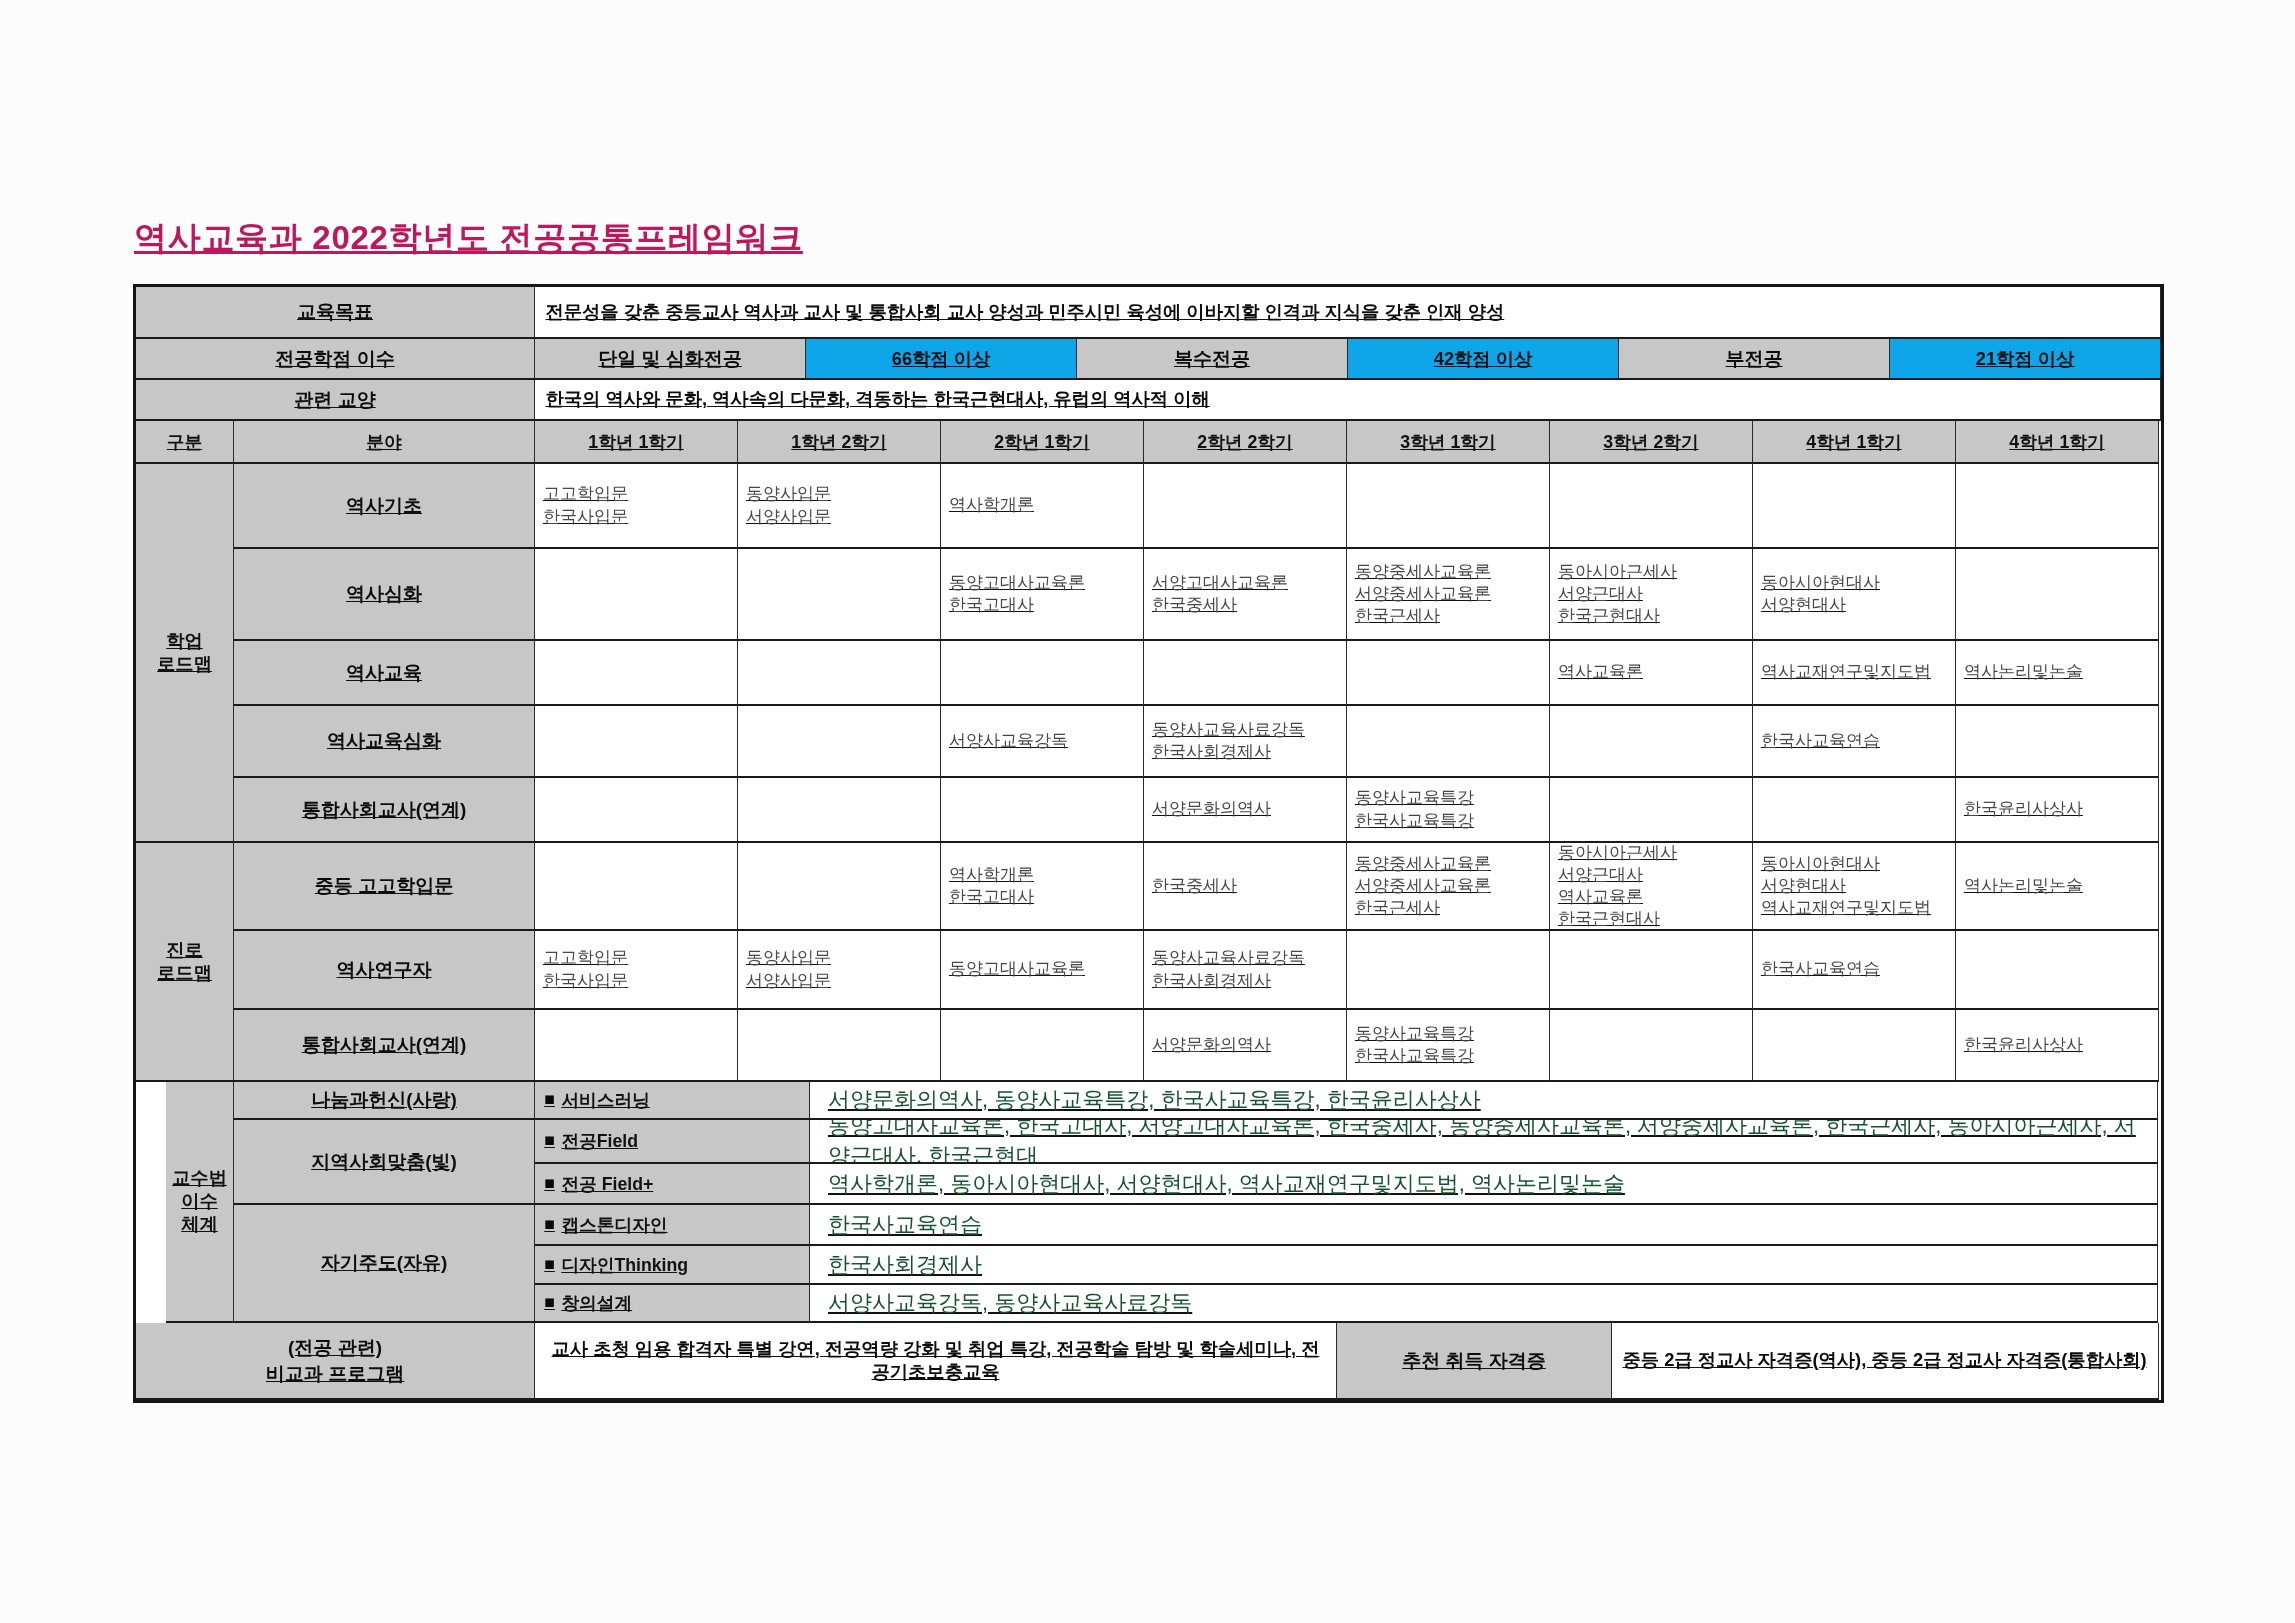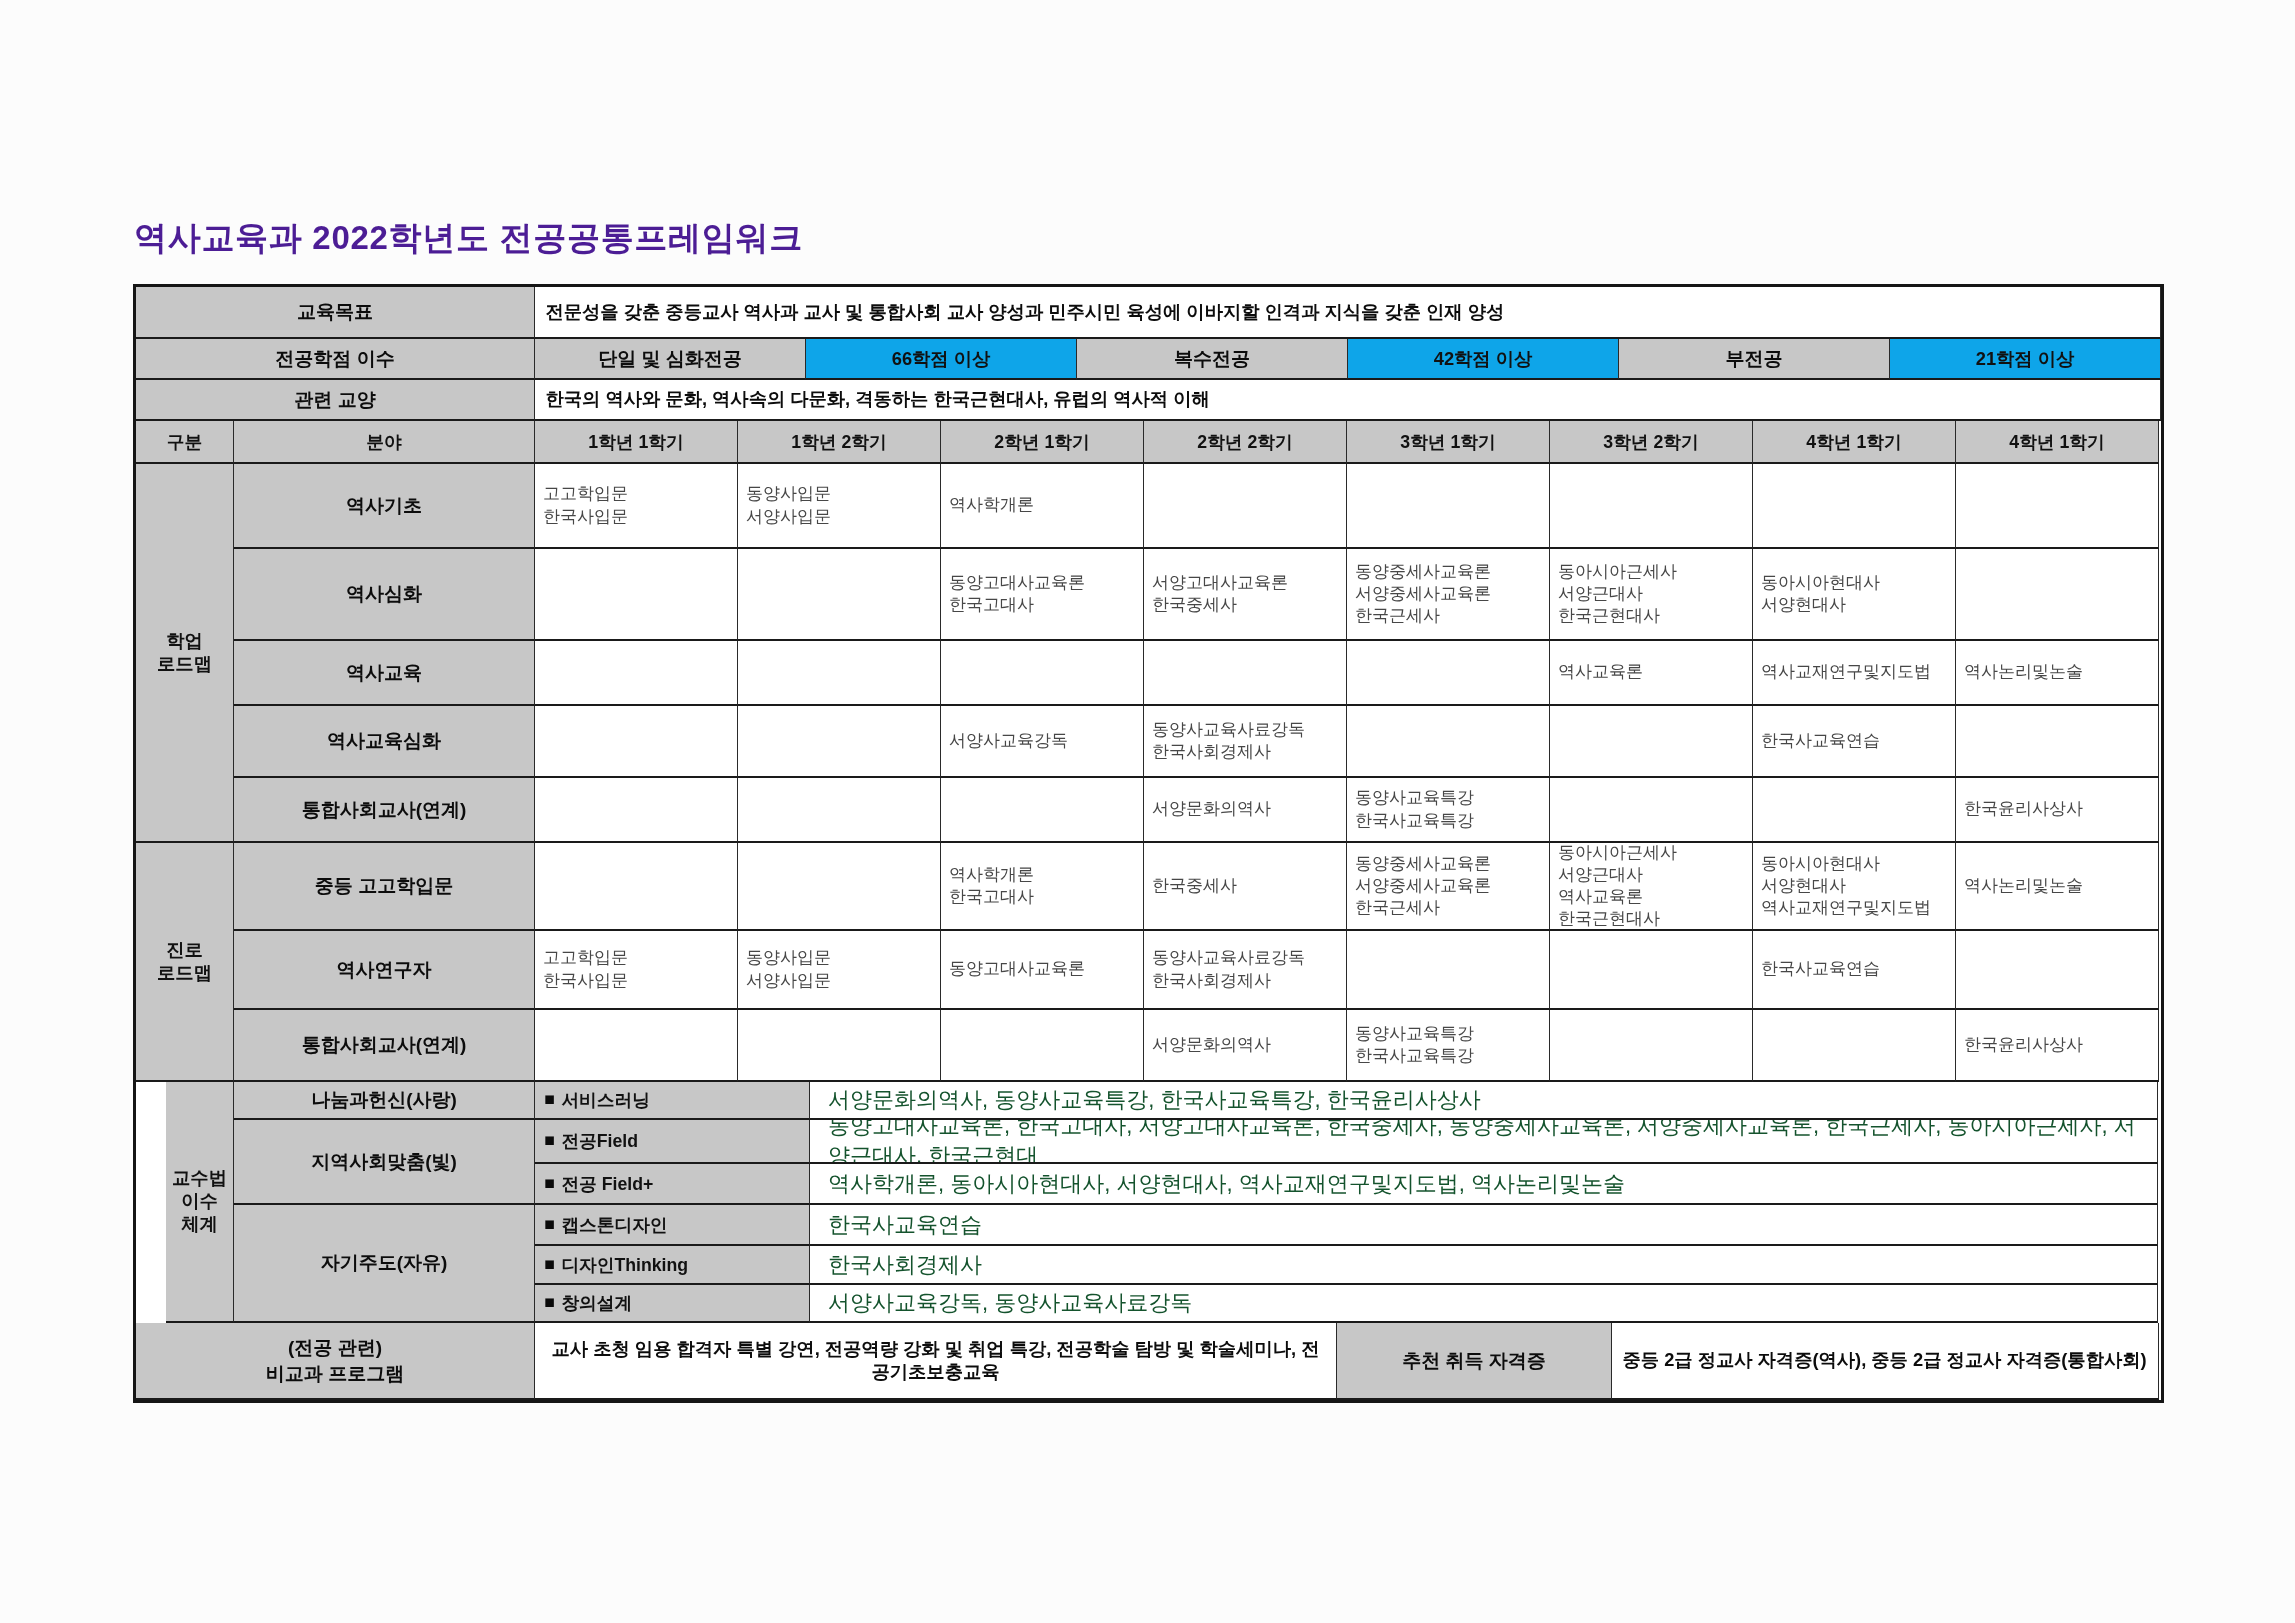--- a/index.html
+++ b/index.html
@@ -4,25 +4,25 @@
 <style>
   html,body{margin:0;padding:0;}
   body{
     width:2295px;height:1623px;position:relative;
     background:#fcfcfc;
     font-family:"Liberation Sans","DejaVu Sans",sans-serif;
     color:#111;
   }
   .title{
     position:absolute;left:134px;top:216px;margin:0;
-    font-size:33px;font-weight:800;letter-spacing:0.7px;color:#4c1d95;
+    font-size:33px;font-weight:800;letter-spacing:0.7px;color:#be185d;text-decoration:underline;
   }
   .tbl{
     position:absolute;left:133px;top:284px;
-    border:3.9px solid #151515;background:#fff;
+    border:3.9px solid #151515;background:#fff;text-decoration:underline;
   }
   .sec{display:grid;}
   .secA{grid-template-columns:399px repeat(6,271px);grid-template-rows:52px 41px 41px;}
   .secB{grid-template-columns:98px 301px repeat(8,203px);
         grid-template-rows:43px 85px 92px 65px 72px 65px 88px 79px 72px;border-radius:11px;}
   .secC{grid-template-columns:98px 301px 275px 1348px;
         grid-template-rows:38px 44px 41px 41px 39px 38px;}
   .secD{grid-template-columns:399px 802px 275px 547px;grid-template-rows:77px;}
   .cell{
     box-sizing:border-box;display:flex;align-items:center;

